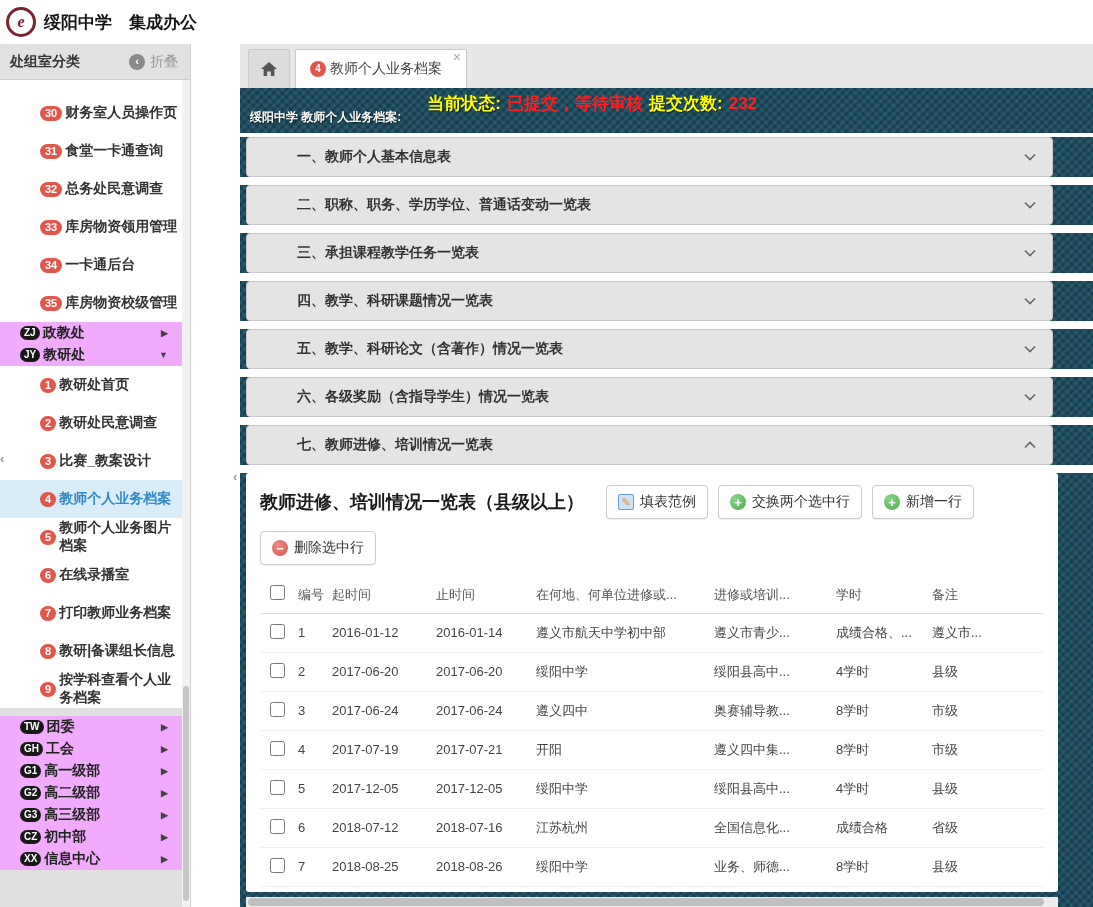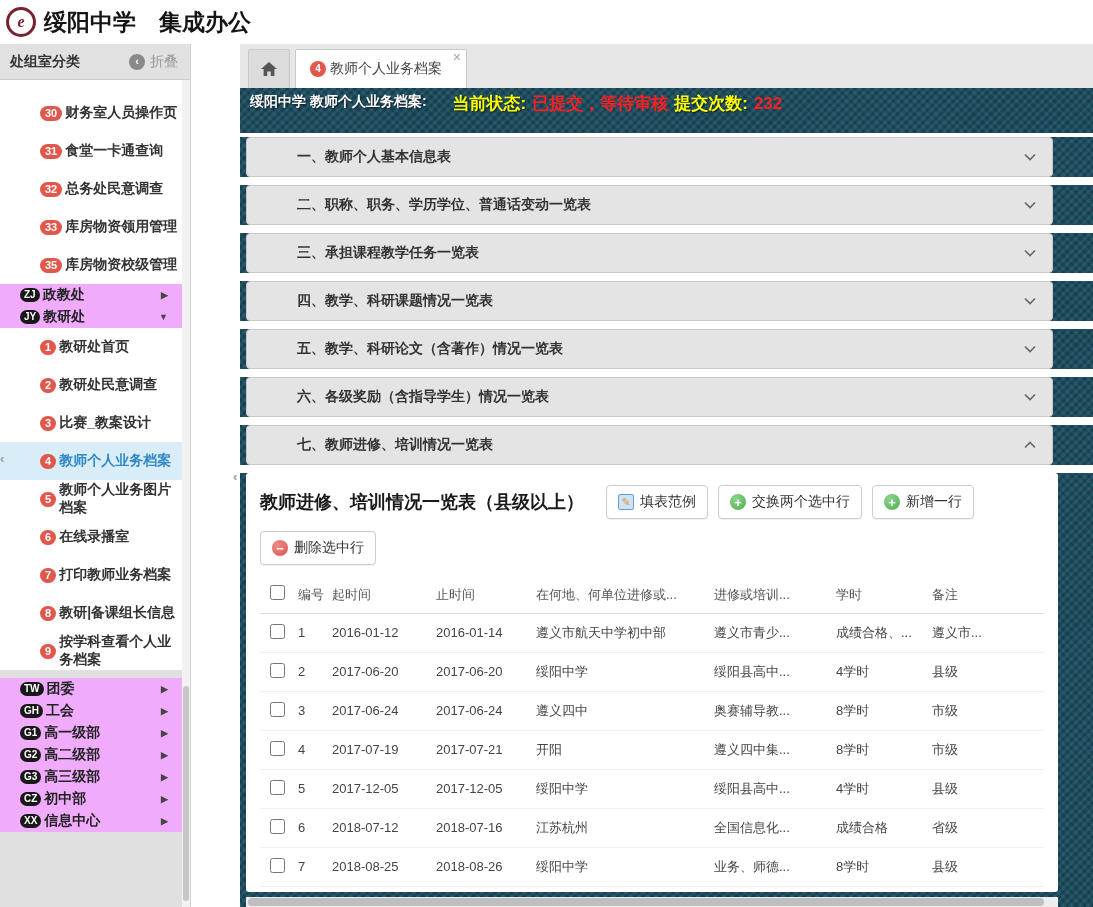--- a/index.html
+++ b/index.html
@@ -3,21 +3,21 @@
 <meta charset="utf-8">
 <style>
   * { margin:0; padding:0; box-sizing:border-box; }
   html,body { background:#fff; }
   body { font-family:"Liberation Sans", sans-serif; }
   .app { position:relative; width:1093px; height:907px; overflow:hidden; background:#fff; }
 
   
   .topbar { position:absolute; top:0; left:0; width:1093px; height:44px; background:#fff; display:flex; align-items:center; padding-left:6px; }
   .logo { width:30px; height:30px; border-radius:50%; border:3px solid #7b2230; background:#fff; display:flex; align-items:center; justify-content:center; color:#7b2230; font:italic bold 16px "Liberation Serif", serif; }
-  .app-title { font-size:23px; font-weight:bold; color:#151515; margin-left:8px; }
+  .app-title { font-size:17px; font-weight:bold; color:#151515; margin-left:8px; }
 
   
   .sidebar { position:absolute; top:44px; left:0; width:191px; bottom:0; background:#fff; border-right:1px solid #cfcfcf; }
   .sidebar-header { height:36px; background:#e1e1e1; border-bottom:1px solid #cccccc; display:flex; align-items:center; padding:0 12px 0 10px; }
   .sh-title { font-weight:bold; font-size:14px; color:#333; flex:1; }
   .collapse-btn { display:flex; align-items:center; gap:5px; color:#999; font-size:14px; cursor:pointer; }
   .collapse-icon { width:16px; height:16px; border-radius:50%; background:#8a8a8a; color:#fff; font-size:11px; font-weight:bold; display:flex; align-items:center; justify-content:center; line-height:1; }
   .sidebar-body { position:absolute; top:36px; left:0; right:8px; bottom:0; display:flex; flex-direction:column; overflow:hidden; background:#fff; }
   .side-top { padding-top:14px; background:#fff; }
   .side-row { height:38px; display:flex; align-items:center; padding-left:40px; font-size:14px; font-weight:bold; color:#333; cursor:pointer; }
@@ -39,21 +39,21 @@
   .tab-badge { width:16px; height:16px; border-radius:50%; background:#e2574c; color:#fff; font-size:10px; font-weight:bold; display:flex; align-items:center; justify-content:center; line-height:1; flex:none; }
   .tab-label { font-size:14px; color:#444; white-space:nowrap; }
   .tab-close { position:absolute; top:0px; right:5px; font-size:14px; color:#a5a5a5; line-height:1.1; cursor:pointer; }
 
   .teal { background-color:#1d4f63;
     background-image:
       repeating-linear-gradient(45deg, rgba(255,255,255,0.05) 0 3px, transparent 3px 6px),
       repeating-linear-gradient(-45deg, rgba(0,0,0,0.20) 0 3px, transparent 3px 6px); }
 
   .titlebar { height:45px; flex:none; display:flex; align-items:center; padding:0 10px; }
-  .tb-title { color:#fff; font-size:14px; font-weight:bold; text-shadow:1px 1px 2px rgba(0,0,0,.7); margin-right:26px; white-space:nowrap; align-self:flex-end; padding-bottom:22px; }
+  .tb-title { color:#fff; font-size:12px; font-weight:bold; text-shadow:1px 1px 2px rgba(0,0,0,.7); margin-right:26px; white-space:nowrap; align-self:flex-end; padding-bottom:7px; }
   .tb-status { display:flex; align-items:center; gap:6px; align-self:flex-start; padding-top:4px; }
   .status-label { color:#ffff00; font-size:17px; font-weight:bold; text-shadow:1px 1px 1px rgba(0,0,0,.6); white-space:nowrap; }
   .status-value { color:#ff1f1f; font-size:17px; font-weight:bold; white-space:nowrap; }
 
   .content { flex:1; position:relative; overflow:hidden; }
   .accordion { border-top:4px solid #fff; }
   .acc-section { border-bottom:8px solid #fff; padding-left:6px; }
   .acc-header { width:807px; height:40px; background:#e4e4e4; border:1px solid #c8c8c8; border-radius:4px; display:flex; align-items:center; padding:0 14px; cursor:pointer; }
   .acc-label { font-size:14px; font-weight:bold; color:#333;margin-left:36px; }
   .acc-chevron { margin-left:auto; display:flex; align-items:center; }
@@ -107,20 +107,24 @@
             <span class="badge">31</span>
             <span>食堂一卡通查询</span>
           </div>
           <div class="side-row">
             <span class="badge">32</span>
             <span>总务处民意调查</span>
           </div>
           <div class="side-row">
             <span class="badge">33</span>
             <span>库房物资领用管理</span>
+          </div>
+          <div class="side-row">
+            <span class="badge">34</span>
+            <span>一卡通后台</span>
           </div>
           <div class="side-row">
             <span class="badge">35</span>
             <span>库房物资校级管理</span>
           </div>
         </div>
       <div id="side-mid">
           <div class="group-row">
             <span class="badge code">ZJ</span>
             <span>政教处</span>

